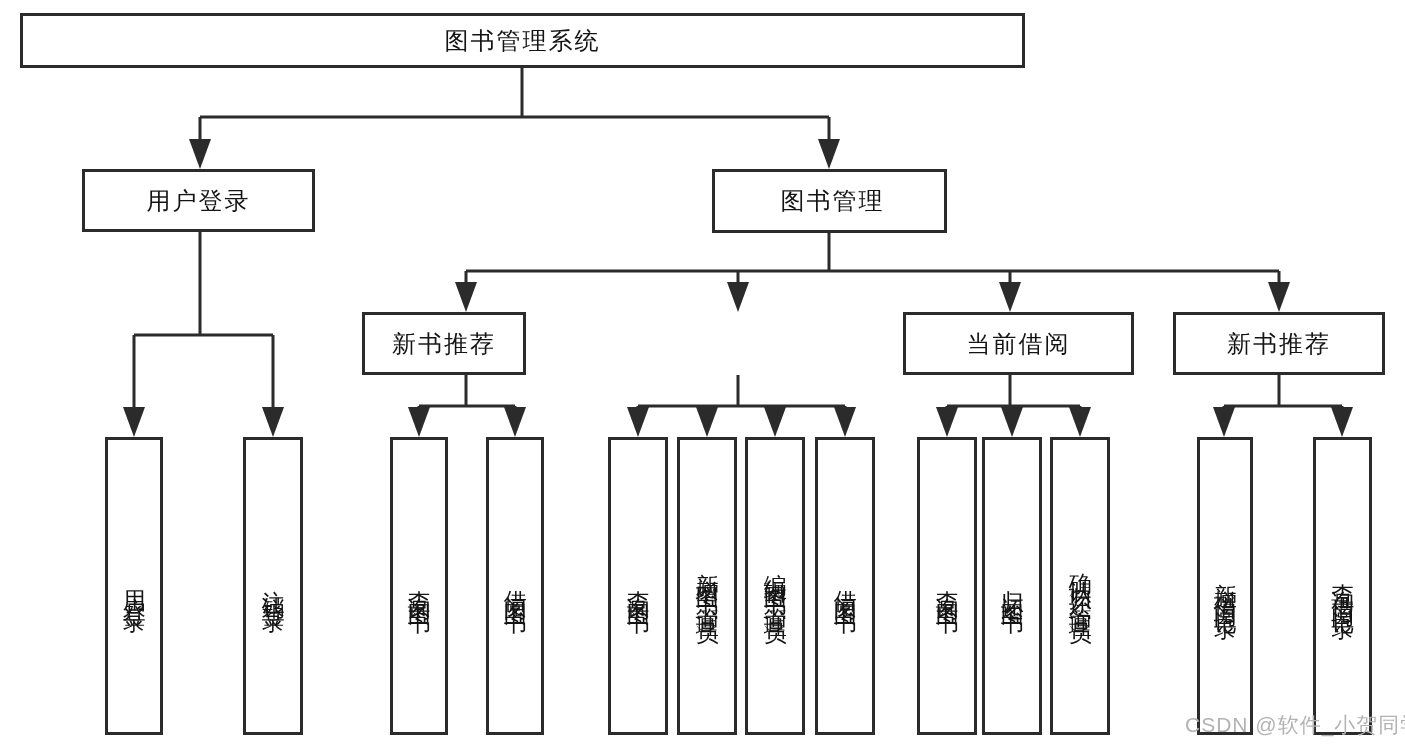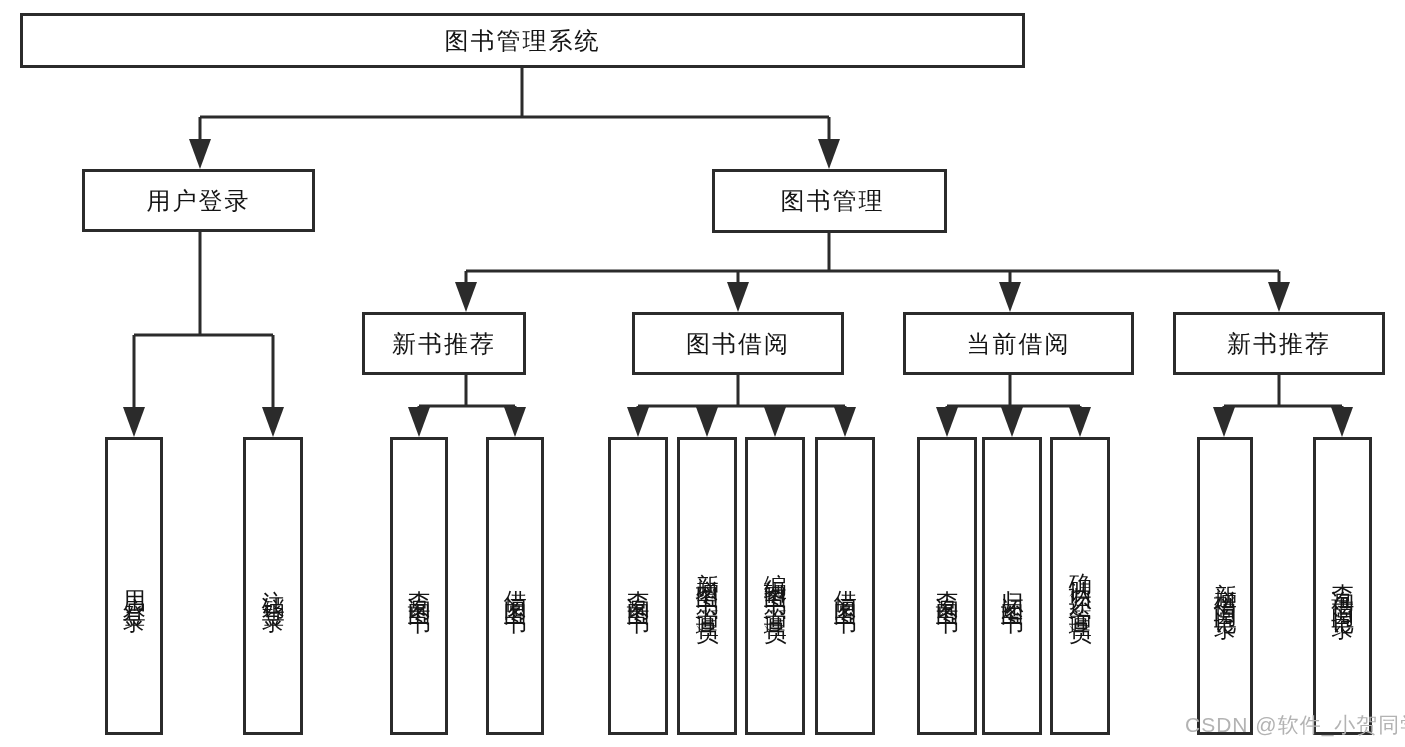--- a/index.html
+++ b/index.html
@@ -136,23 +136,20 @@
   <div class="box lv2-a">
     <span class="hlabel">用户登录</span>
   </div>
   <div class="box lv2-b">
     <span class="hlabel">图书管理</span>
   </div>
 
   <div class="box lv3 lv3-a">
     <span class="hlabel">新书推荐</span>
   </div>
-  <div class="box lv3 lv3-b">
-    <span class="hlabel">图书借阅</span>
-  </div>
   <div class="box lv3 lv3-c">
     <span class="hlabel">当前借阅</span>
   </div>
   <div class="box lv3 lv3-d">
     <span class="hlabel">新书推荐</span>
   </div>
 
   <div class="box leaf leaf-1a">
     <span class="vlabel">用户登录</span>
   </div>

